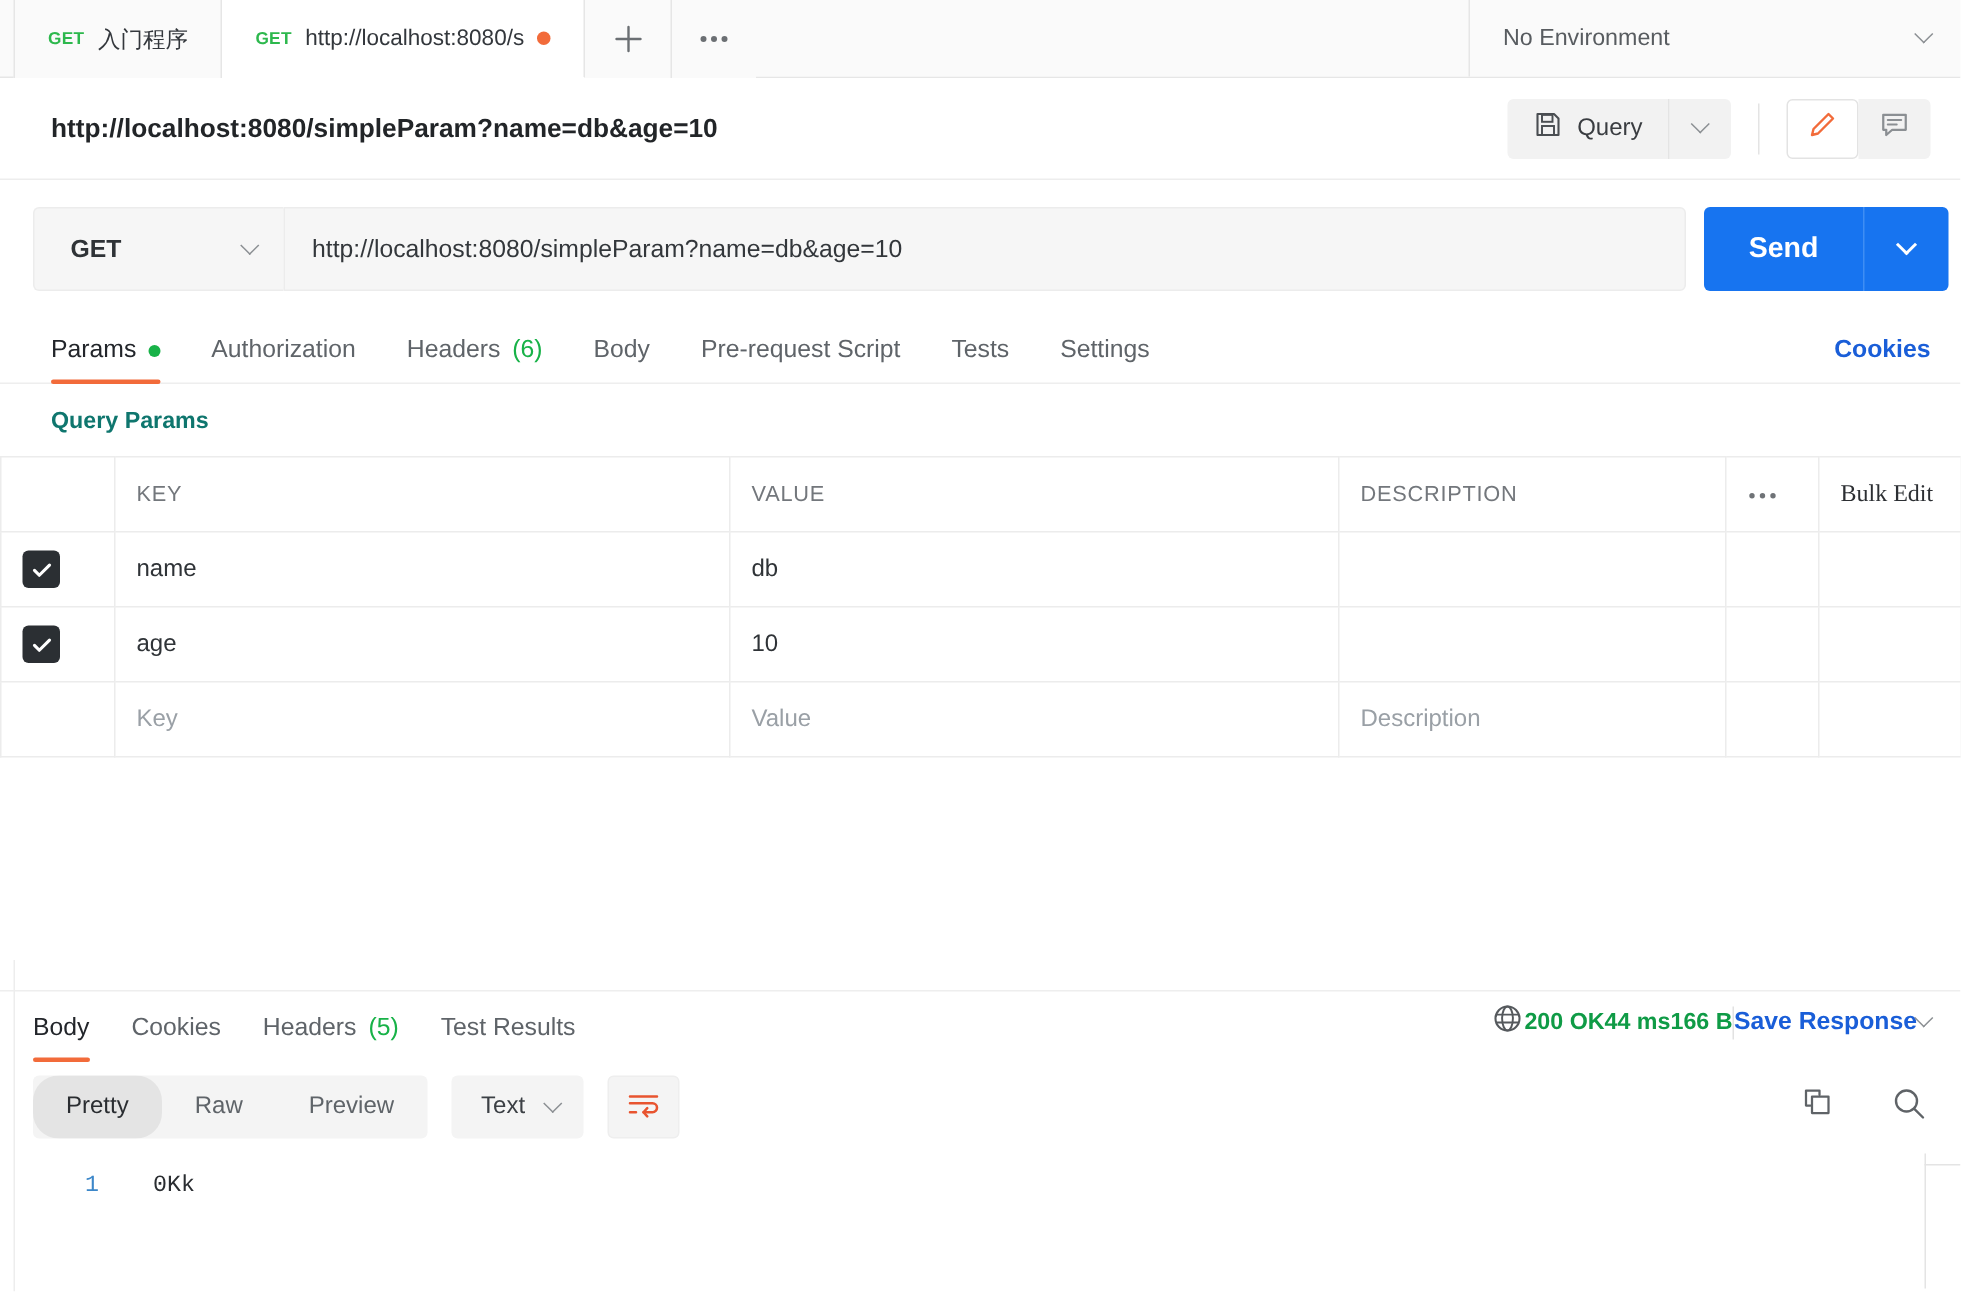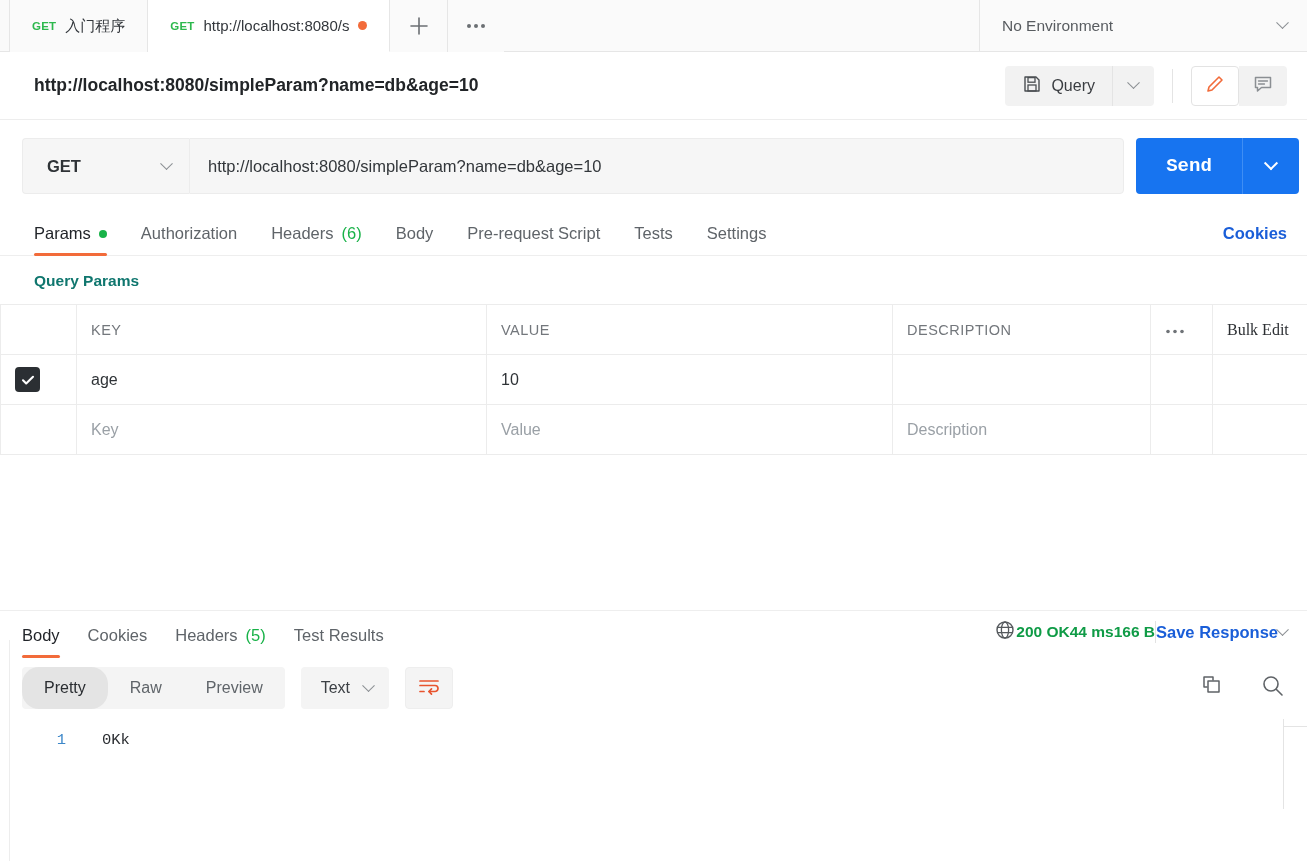--- a/index.html
+++ b/index.html
@@ -137,21 +137,20 @@
     font-size: 16.5px; color: #33373b;
     overflow: hidden; white-space: nowrap;
   }
   .send-wrap {
     display: flex; align-items: stretch;
     margin-left: 12px; margin-right: 4px;
     height: 56px;
     background: #1774f0;
     border-radius: 4px;
     overflow: hidden;
-    font-family: Liberation Mono, monospace;
   }
   .send-btn {
     display: flex; align-items: center; justify-content: center;
     width: 106px;
     color: #fff; font-size: 19px; font-weight: 700;
   }
   .send-caret {
     display: flex; align-items: center; justify-content: center;
     width: 57px;
     border-left: 1px solid #3f8ef4;
@@ -428,20 +427,34 @@
   </thead>
   <tbody>
     <tr>
       <td class="c-check">
         <span class="cbox">
           <svg width="16" height="16" viewBox="0 0 16 16" aria-hidden="true">
             <path d="M3 8.3l3.2 3.2L13 4.8" fill="none" stroke="#ffffff" stroke-width="2.1" stroke-linecap="round" stroke-linejoin="round"></path>
           </svg>
         </span>
       </td>
+      <td class="c-key">name</td>
+      <td class="c-val">db</td>
+      <td class="c-desc"></td>
+      <td class="c-more"></td>
+      <td class="c-bulk"></td>
+    </tr>
+    <tr>
+      <td class="c-check">
+        <span class="cbox">
+          <svg width="16" height="16" viewBox="0 0 16 16" aria-hidden="true">
+            <path d="M3 8.3l3.2 3.2L13 4.8" fill="none" stroke="#ffffff" stroke-width="2.1" stroke-linecap="round" stroke-linejoin="round"></path>
+          </svg>
+        </span>
+      </td>
       <td class="c-key">age</td>
       <td class="c-val">10</td>
       <td class="c-desc"></td>
       <td class="c-more"></td>
       <td class="c-bulk"></td>
     </tr>
     <tr>
       <td class="c-check"></td>
       <td class="c-key ph">Key</td>
       <td class="c-val ph">Value</td>

